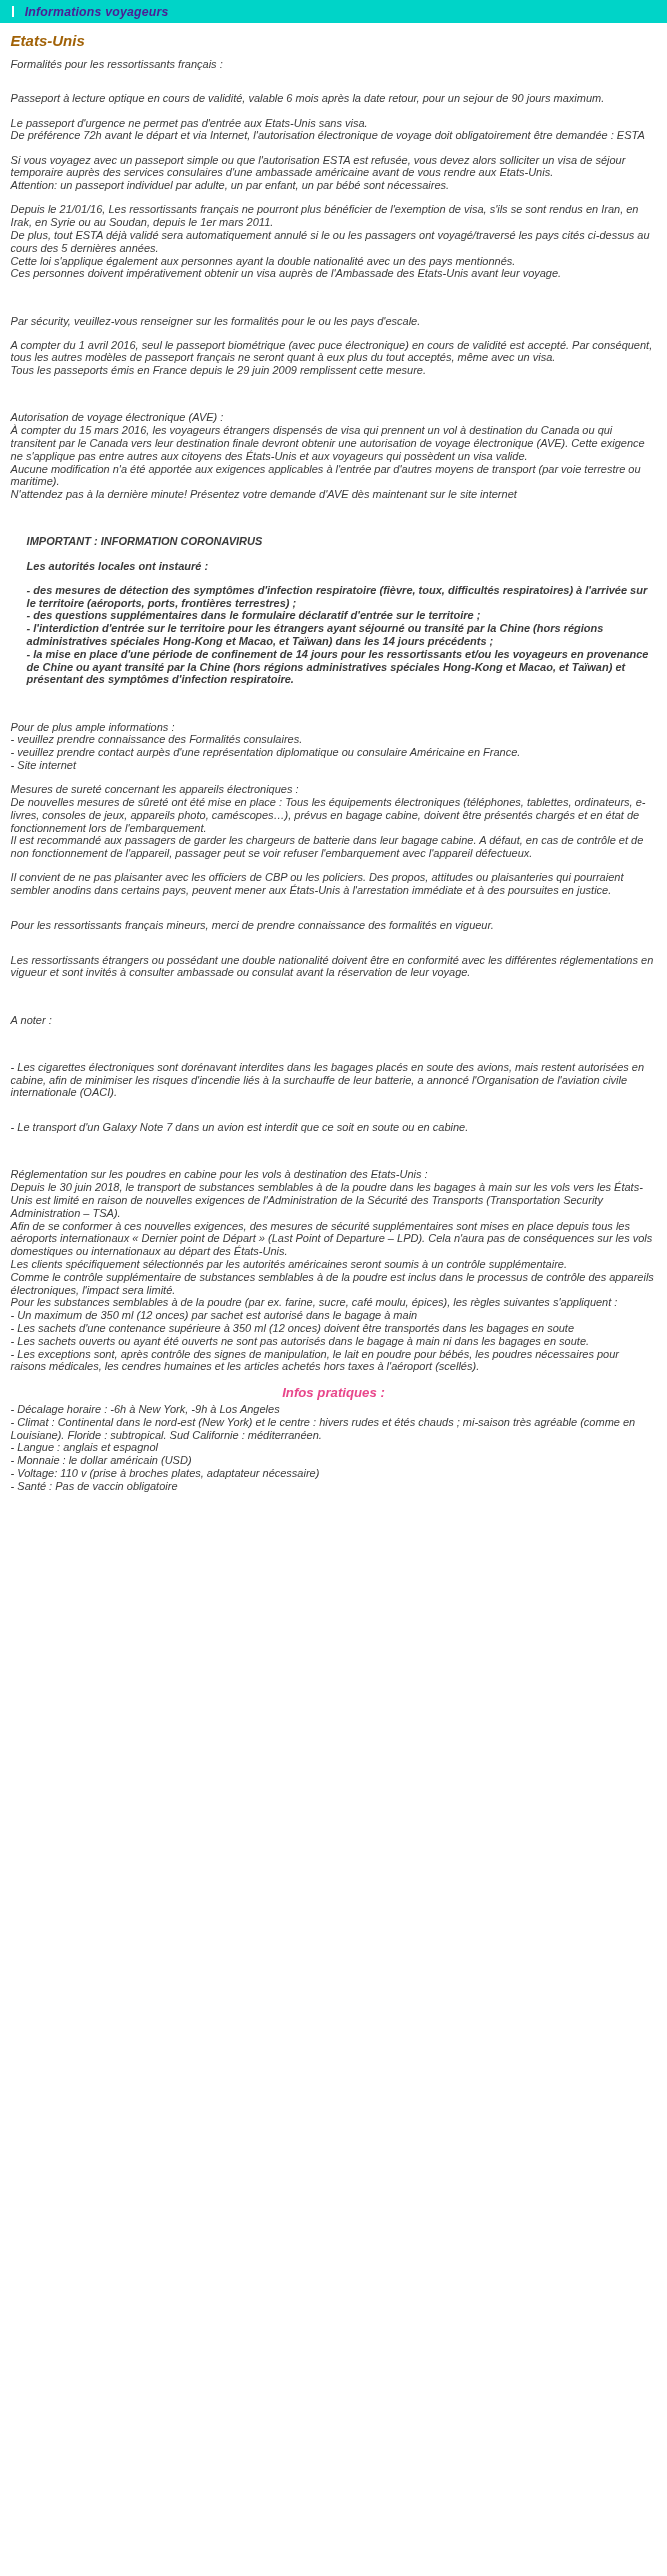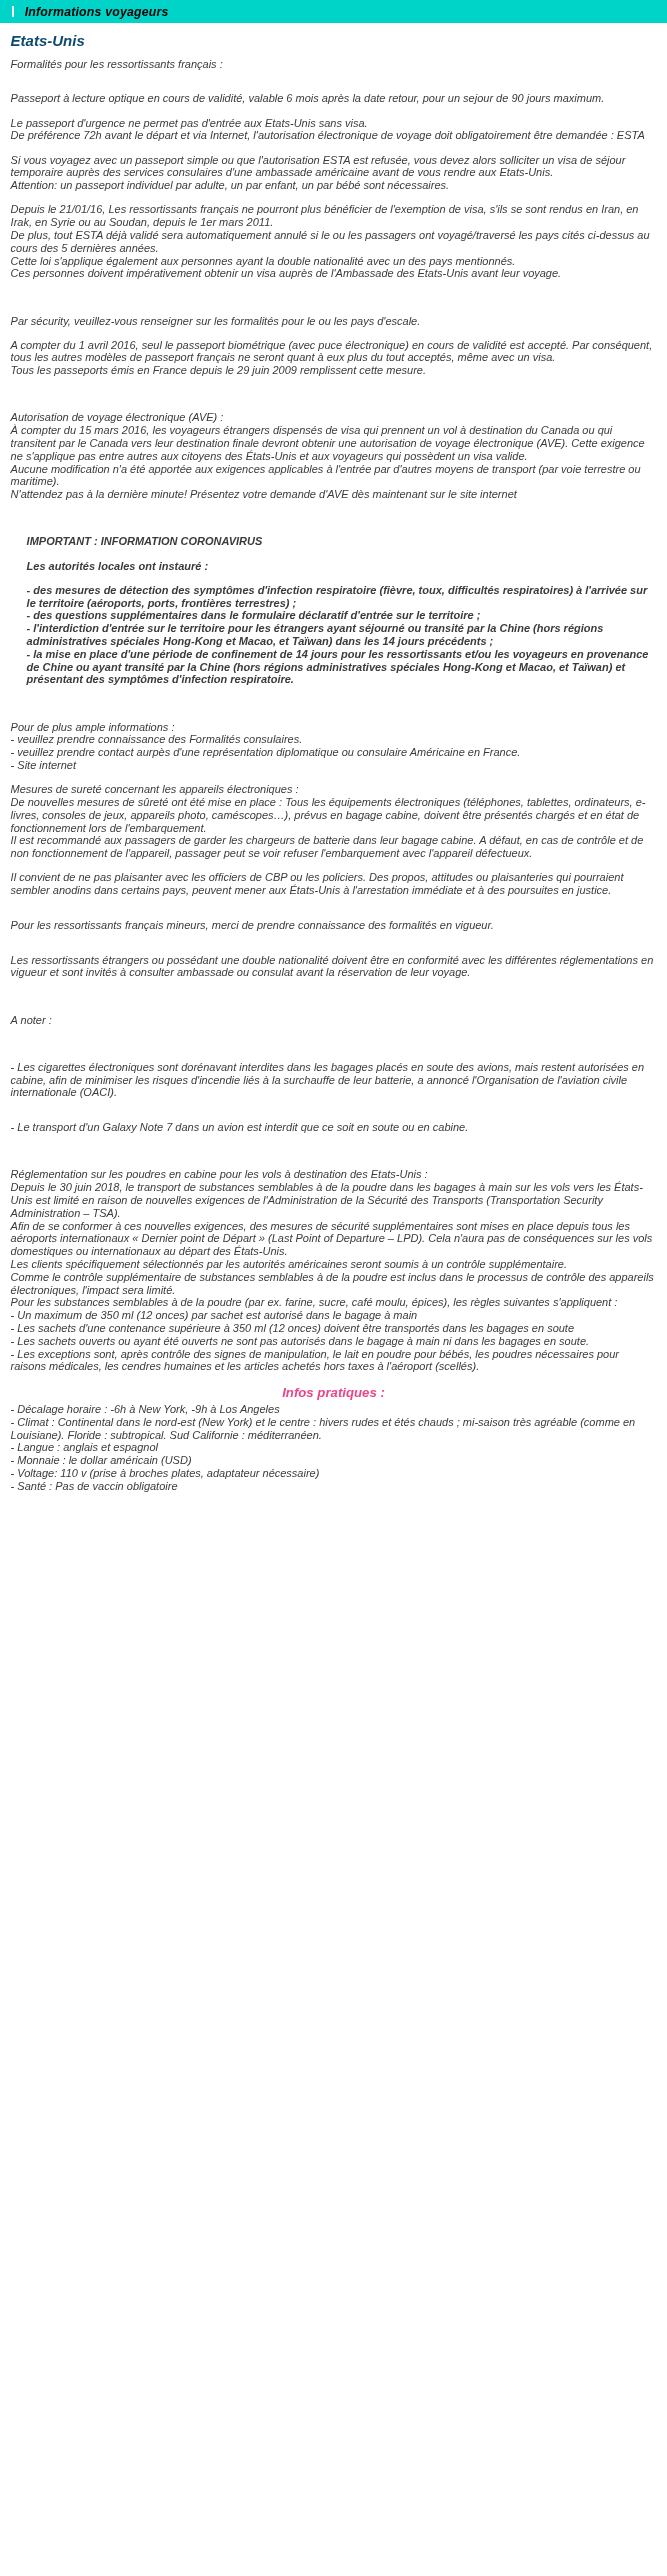--- a/index.html
+++ b/index.html
@@ -35,32 +35,32 @@
   .header-bar .hdr-icon:before {
     content: "";
     position: absolute;
     left: 3.5px;
     top: 0;
     width: 1.8px;
     height: 10.6px;
     background: #ffffff;
   }
   .header-title {
-    color: #000000;
+    color: #4c1d95;
     font-size: 12.3px;
     font-style: italic;
     font-weight: bold;
     letter-spacing: 0.2px;
   }
   .content {
     padding: 7px 10.6px 8.8px 10.6px;
     box-sizing: border-box;
   }
   .country-title {
-    color: #0c4a6e;
+    color: #a16207;
     font-size: 15px;
     font-style: italic;
     font-weight: bold;
     margin: 1.8px 0 8.8px 0;
   }
   .section-title {
     color: #e8468a;
     font-size: 13.2px;
     font-style: italic;
     font-weight: bold;

